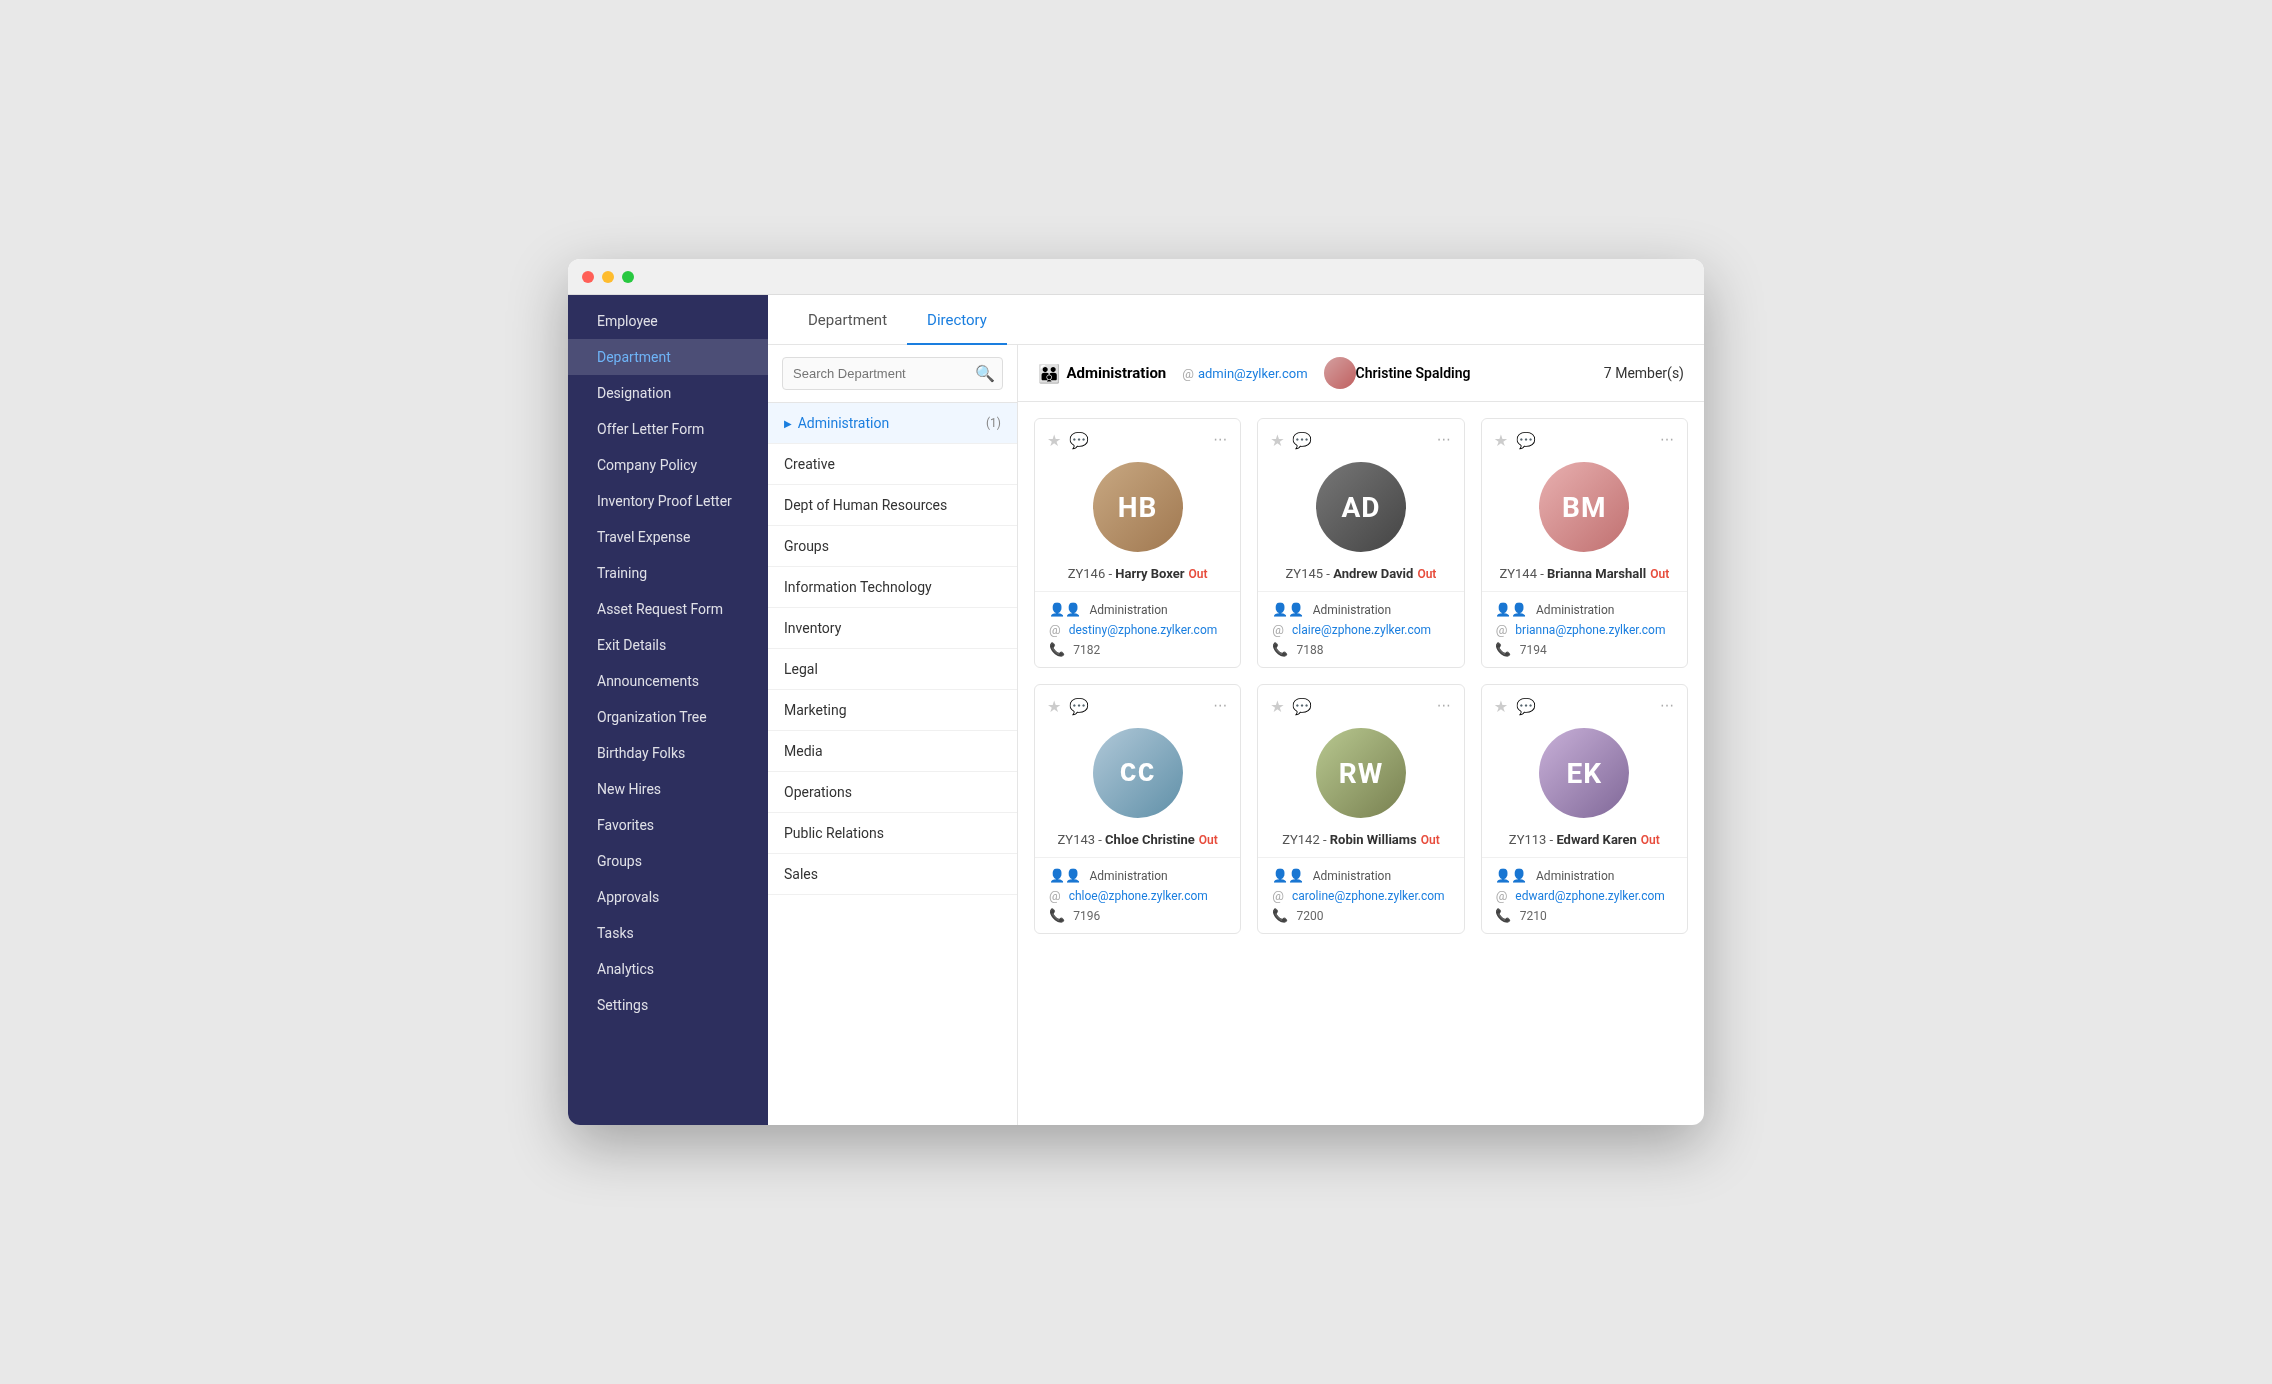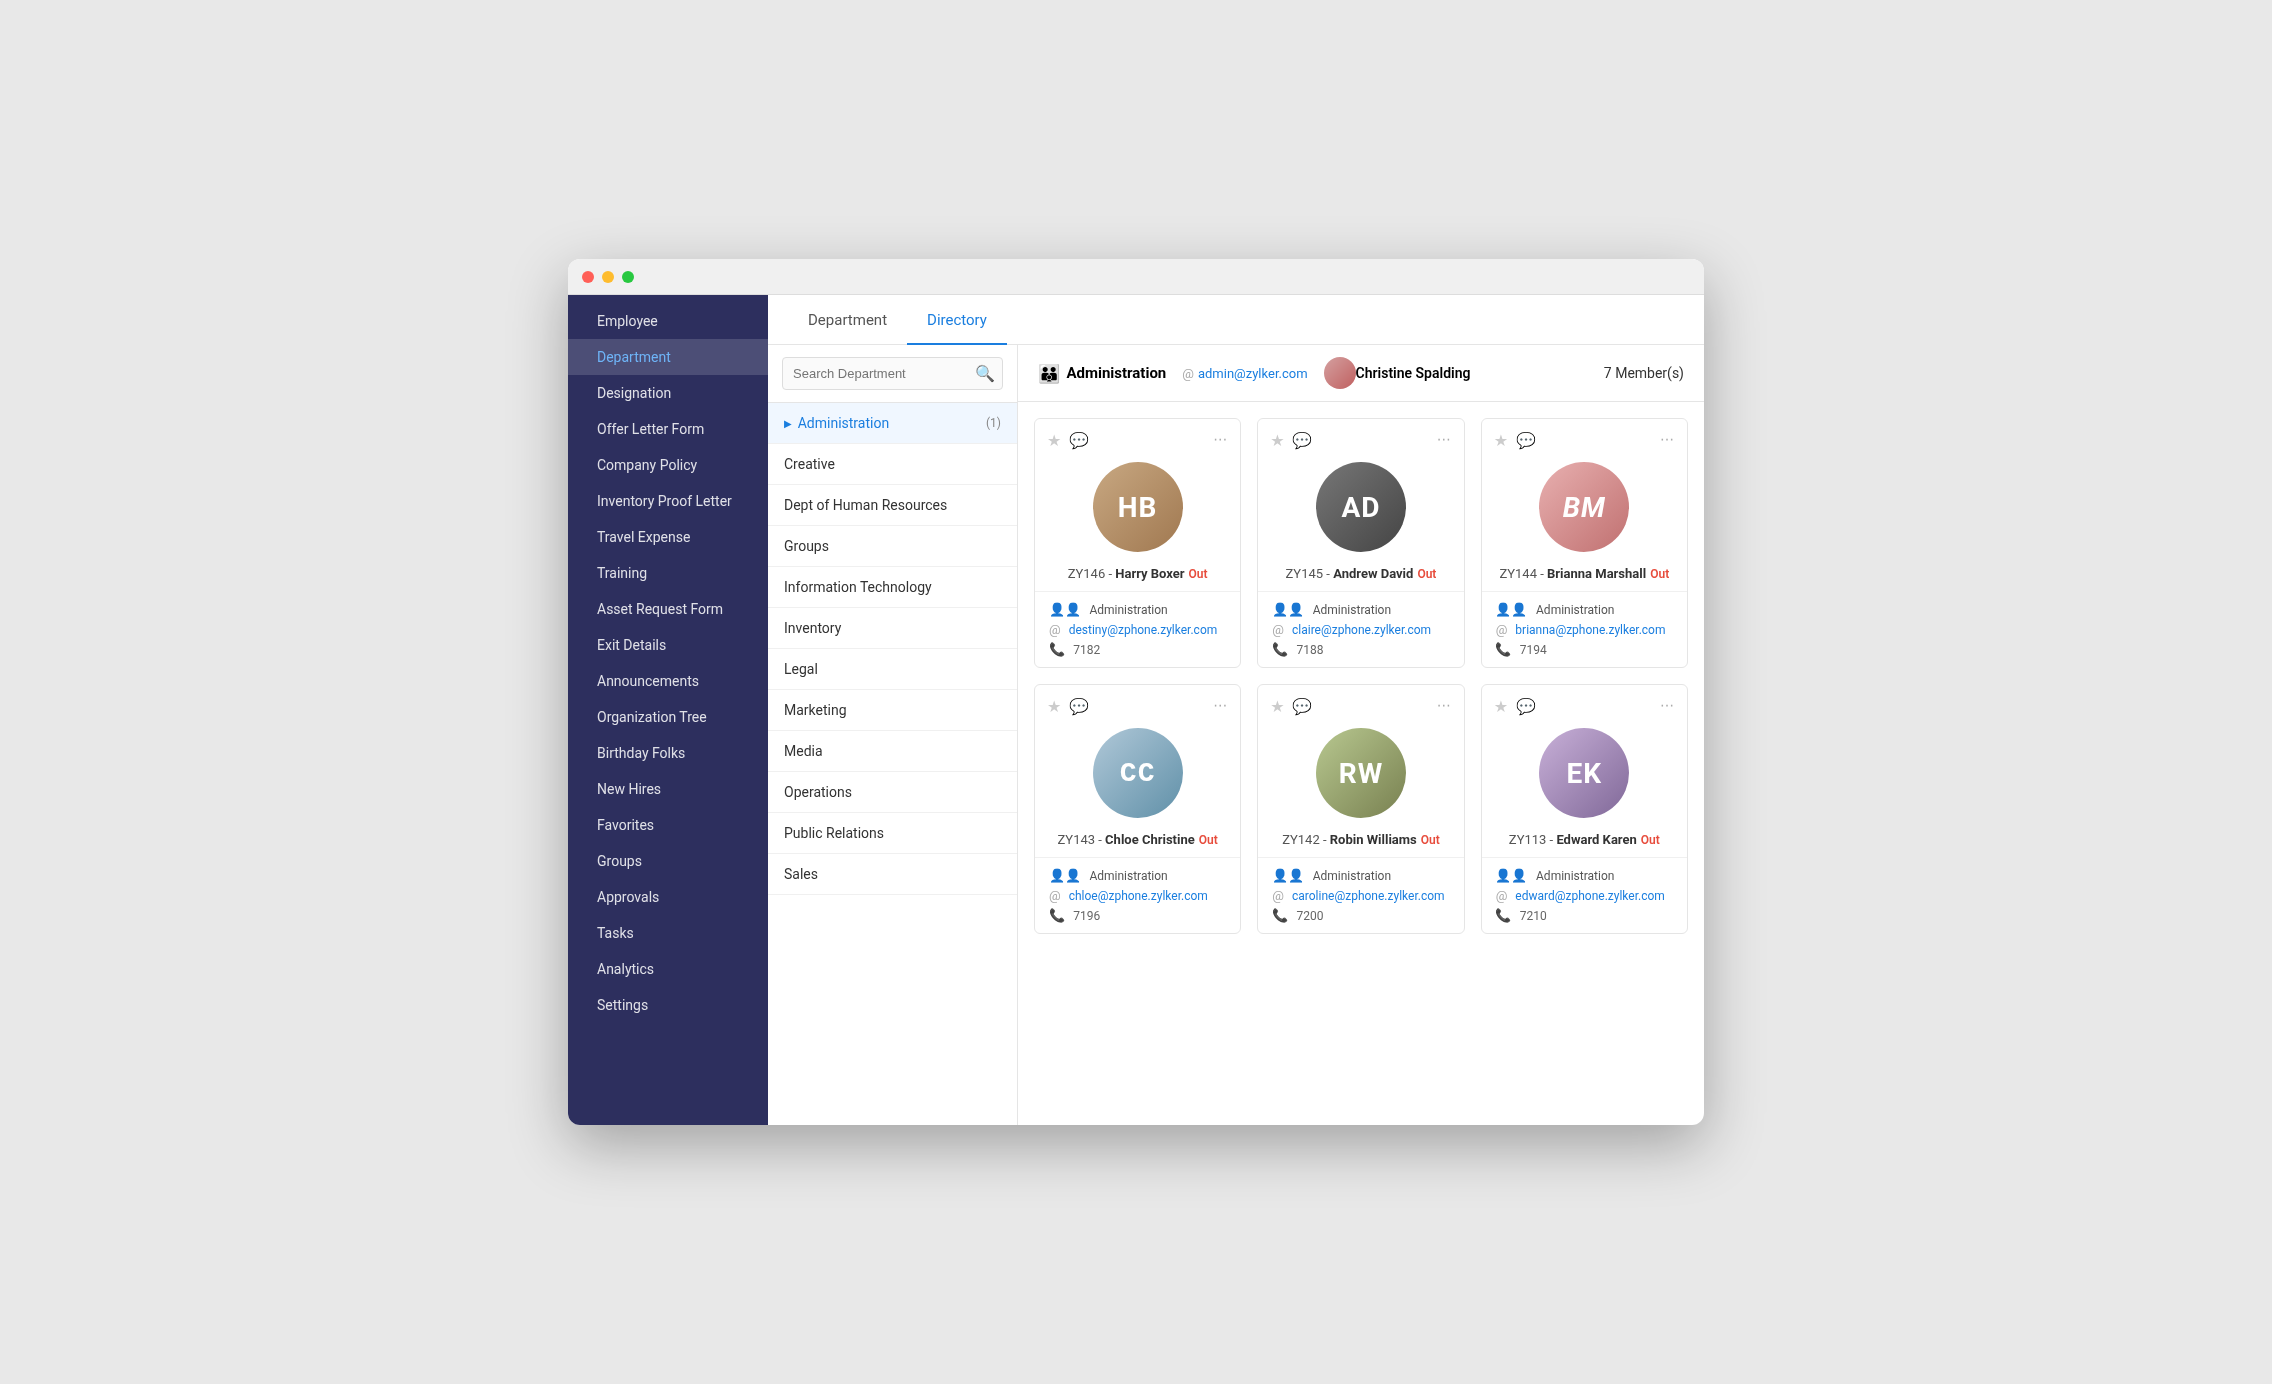--- a/index.html
+++ b/index.html
@@ -462,21 +462,21 @@
   </div>
               <div class="member-card">
     <div class="card-top">
       <div class="card-top-left">
         <span class="star-icon">★</span>
         <span class="chat-icon">💬</span>
       </div>
       <span class="more-icon">⋯</span>
     </div>
     <div class="card-photo">
-      <div class="avatar-circle" style="background:linear-gradient(135deg, #e8b0b0, #c07070); display:flex; align-items:center; justify-content:center; color:#fff; font-size:28px; font-weight:700; letter-spacing:1px;font-style:italic;">
+      <div class="avatar-circle" style="background:linear-gradient(135deg, #e8b0b0, #c07070); display:flex; align-items:center; justify-content:center; color:#fff; font-size:28px; font-weight:700; letter-spacing:1px;">
         BM
       </div>
     </div>
     <div class="card-name">
       <span>ZY144 - </span><strong>Brianna Marshall</strong><span class="out-badge">Out</span>
     </div>
     <div class="card-info">
       <div class="card-info-row">
         <span class="info-icon">👤👤</span>
         <span>Administration</span>

